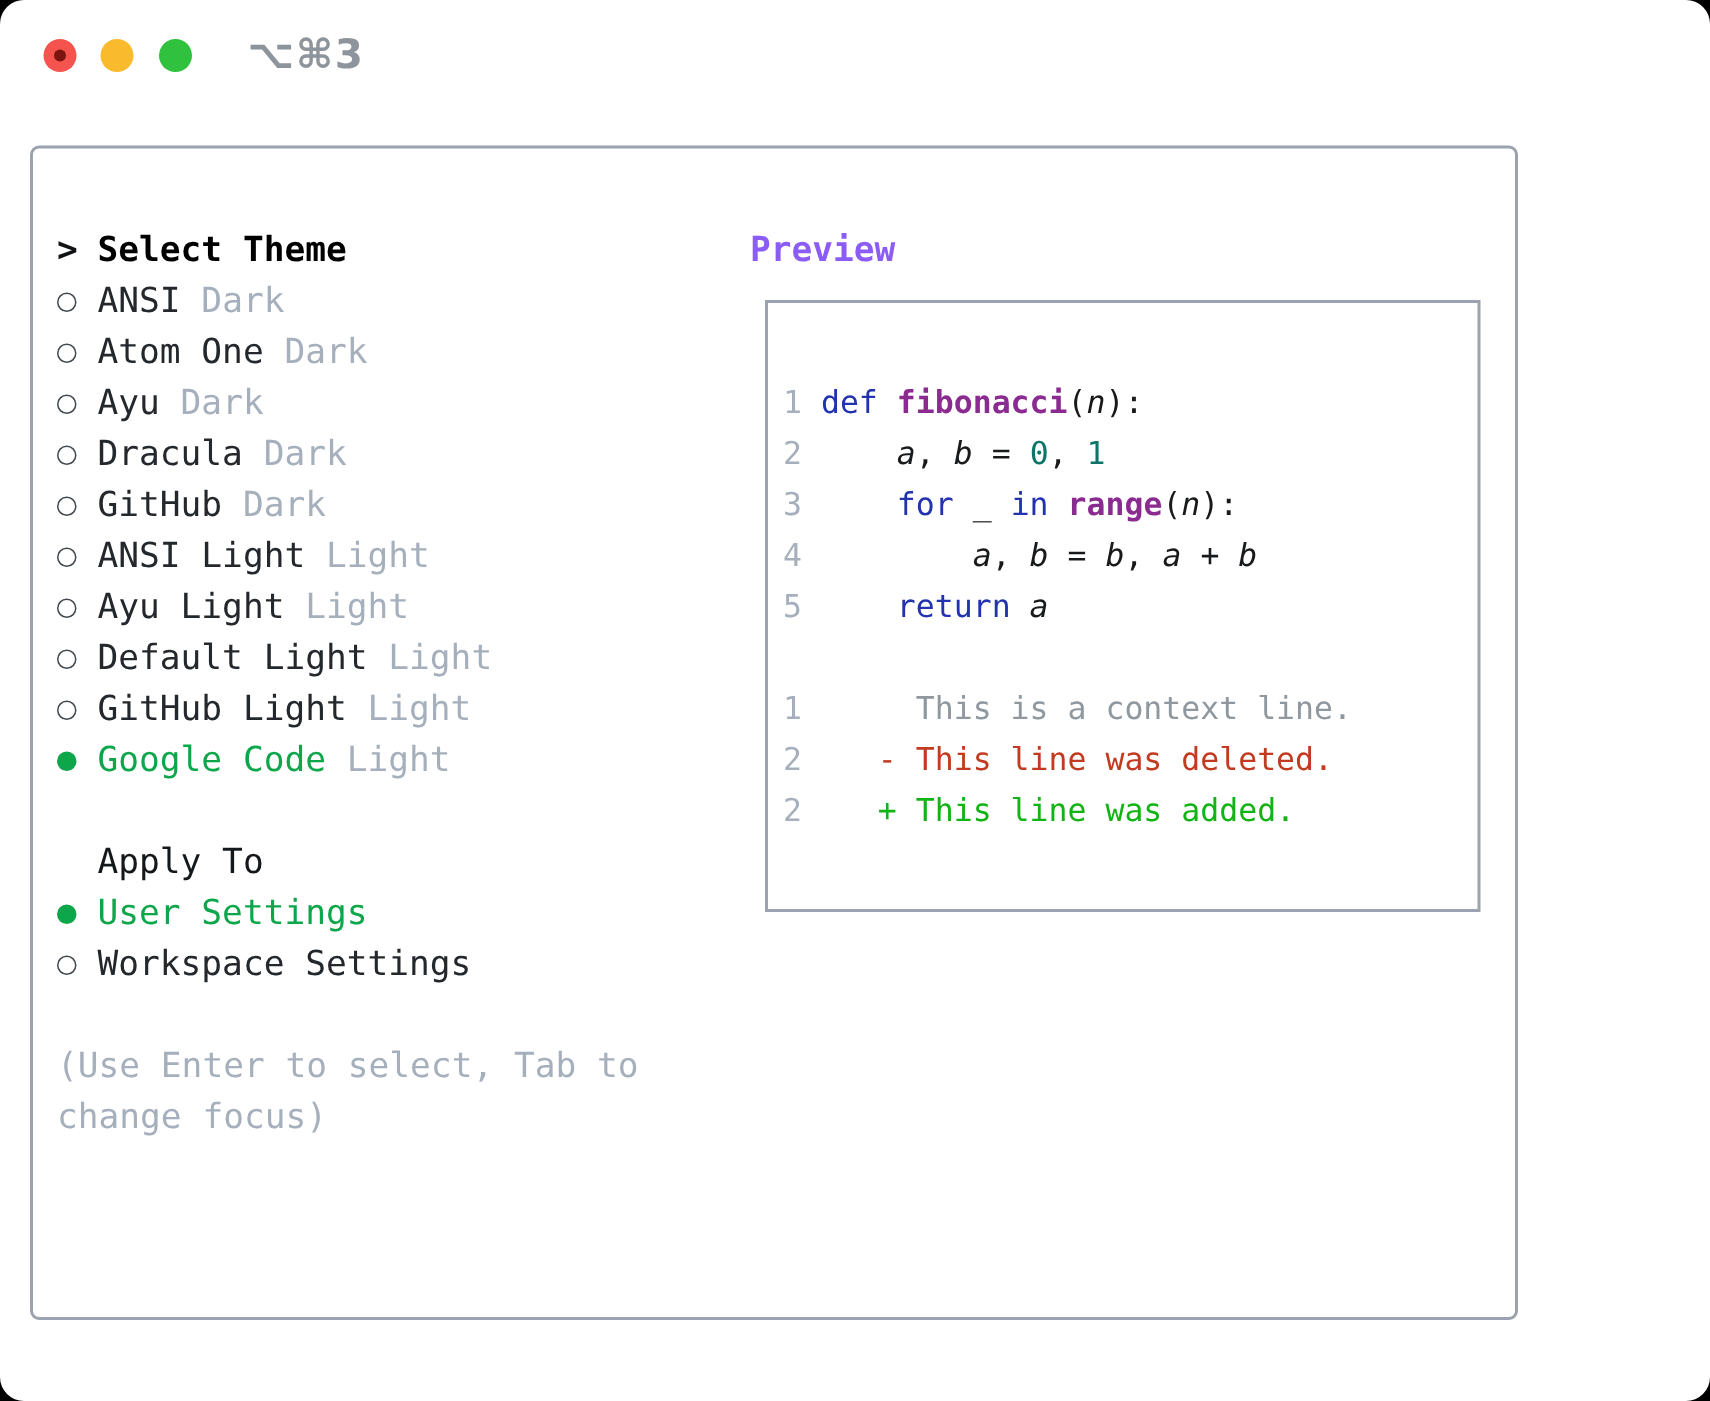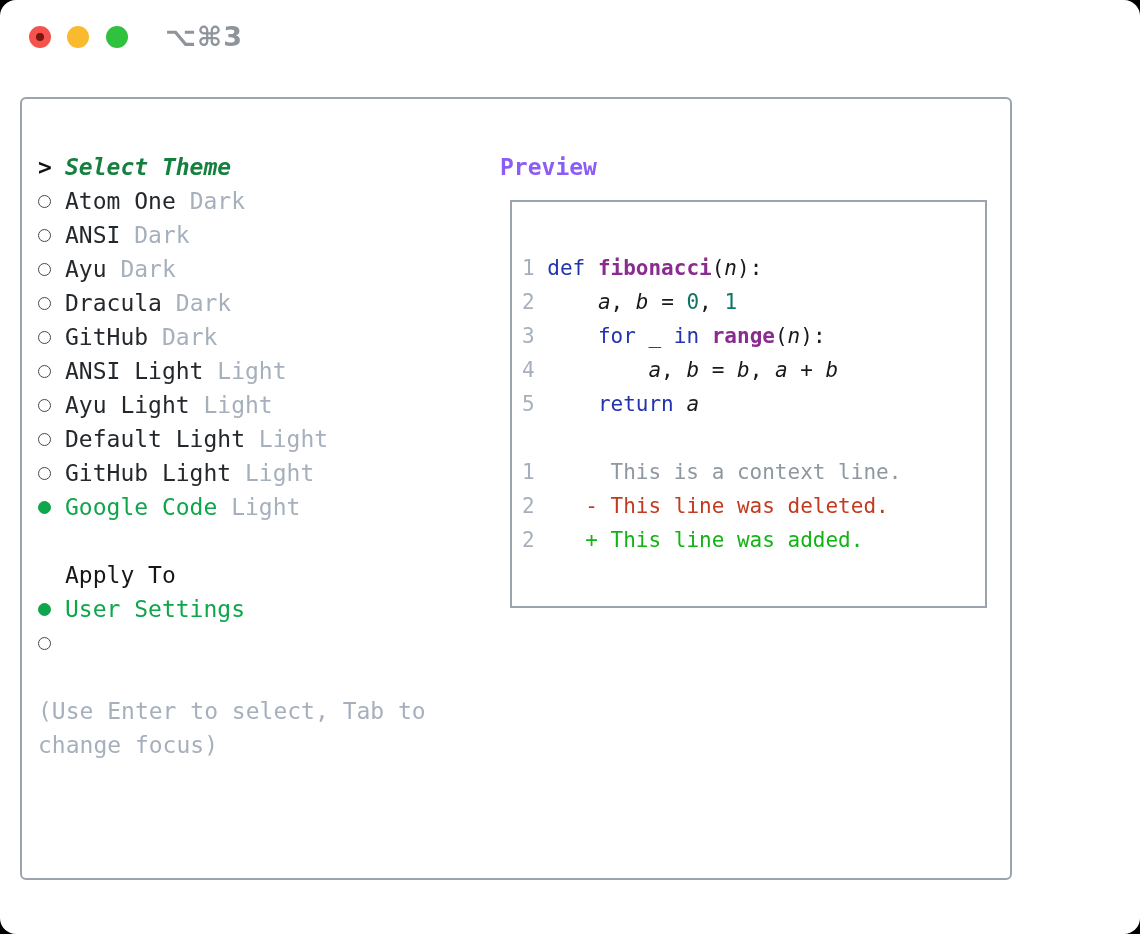--- a/index.html
+++ b/index.html
@@ -36,21 +36,21 @@
     color:var(--text-dark,#24282c);
   }
   .row{display:flex;height:34px;align-items:center;white-space:pre;}
   .marker{width:27px;display:flex;align-items:center;flex:none;}
   .prompt{font-weight:bold;color:#101214;}
   .radio{
     width:13px;height:13px;border-radius:50%;box-sizing:border-box;
     border:1.5px solid #42484e;background:transparent;
   }
   .radio.sel{background:var(--accent-green,#0ea64b);border-color:var(--accent-green,#0ea64b);}
-  .bold-label{font-weight:bold;color:#15803d;font-style:italic;}
+  .bold-label{font-weight:bold;color:#000000;}
   .t-name{color:var(--text-dark,#24282c);}
   .t-name.sel{color:var(--accent-green,#0ea64b);}
   .t-suffix{color:var(--gray-muted,#a6b0bd);}
   .gap{height:34px;}
   .apply-header{padding-left:27px;color:#15181b;}
   .help{color:var(--gray-muted,#a6b0bd);}
   
   .preview-title{
     position:absolute;left:478px;top:51px;height:34px;line-height:34px;
     font-size:23px;font-weight:bold;color:#8b5cf6;text-align:right;
@@ -90,41 +90,41 @@
 
   <div class="panel">
 
     <div class="sidebar">
       <div class="row">
         <span class="marker"><span class="prompt">&gt;</span></span>
         <span class="bold-label">Select Theme</span>
       </div>
 
       <div id="theme-list">
+          <div class="row"><span class="marker"><span class="radio"></span></span><span><span class="t-name">ANSI</span><span class="t-suffix"> Dark</span></span></div>
           <div class="row"><span class="marker"><span class="radio"></span></span><span><span class="t-name">Atom One</span><span class="t-suffix"> Dark</span></span></div>
-          <div class="row"><span class="marker"><span class="radio"></span></span><span><span class="t-name">ANSI</span><span class="t-suffix"> Dark</span></span></div>
           <div class="row"><span class="marker"><span class="radio"></span></span><span><span class="t-name">Ayu</span><span class="t-suffix"> Dark</span></span></div>
           <div class="row"><span class="marker"><span class="radio"></span></span><span><span class="t-name">Dracula</span><span class="t-suffix"> Dark</span></span></div>
           <div class="row"><span class="marker"><span class="radio"></span></span><span><span class="t-name">GitHub</span><span class="t-suffix"> Dark</span></span></div>
           <div class="row"><span class="marker"><span class="radio"></span></span><span><span class="t-name">ANSI Light</span><span class="t-suffix"> Light</span></span></div>
           <div class="row"><span class="marker"><span class="radio"></span></span><span><span class="t-name">Ayu Light</span><span class="t-suffix"> Light</span></span></div>
           <div class="row"><span class="marker"><span class="radio"></span></span><span><span class="t-name">Default Light</span><span class="t-suffix"> Light</span></span></div>
           <div class="row"><span class="marker"><span class="radio"></span></span><span><span class="t-name">GitHub Light</span><span class="t-suffix"> Light</span></span></div>
           <div class="row"><span class="marker"><span class="radio sel"></span></span><span><span class="t-name sel">Google Code</span><span class="t-suffix"> Light</span></span></div>
         </div>
 
       <div class="gap"></div>
 
       <div class="row apply-header">
         <span>Apply To</span>
       </div>
 
       <div id="apply-list">
           <div class="row"><span class="marker"><span class="radio sel"></span></span><span class="t-name sel">User Settings</span></div>
-          <div class="row"><span class="marker"><span class="radio"></span></span></div>
+          <div class="row"><span class="marker"><span class="radio"></span></span><span class="t-name">Workspace Settings</span></div>
         </div>
 
       <div class="gap"></div>
 
       <div class="row help">
         <span>(Use Enter to select, Tab to</span>
       </div>
       <div class="row help">
         <span>change focus)</span>
       </div>

